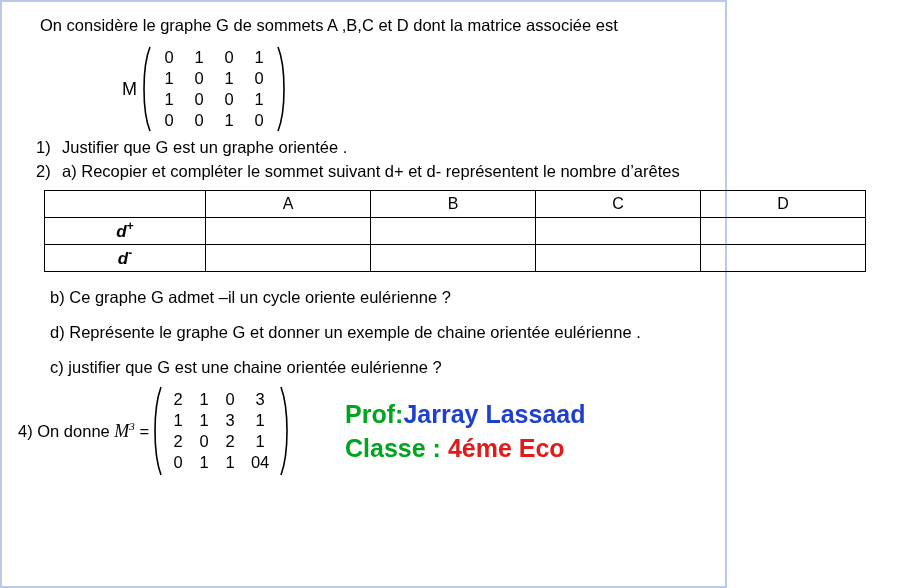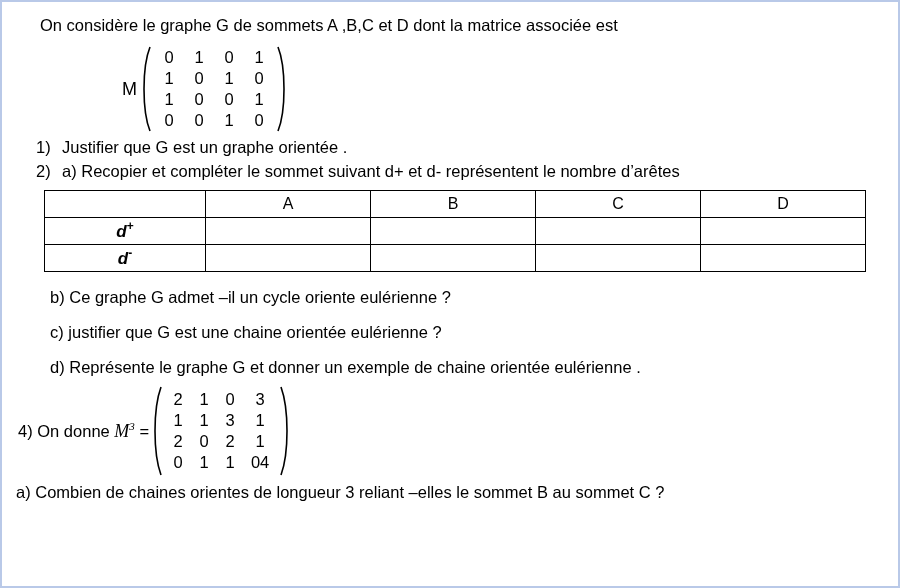--- a/index.html
+++ b/index.html
@@ -9,21 +9,21 @@
   body {
     width: 900px;
     height: 588px;
     background: #ffffff;
     font-family: "Liberation Sans", sans-serif;
     color: #000000;
     overflow: hidden;
   }
   .page {
     position: relative;
-    width: 900px;
+    width: 727px;
     height: 588px;
     box-sizing: border-box;
     border: 2px solid #b9c9e8;
     background: #ffffff;
     padding: 6px 2px 0 10px;
   }
 
   .intro {
     margin: 8px 0 0 28px;
     font-size: 16.5px;
@@ -216,22 +216,22 @@
       <td></td>
       <td></td>
       <td></td>
       <td></td>
     </tr>
   </tbody>
     </table>
 
   <div class="plines">
     <div>b) Ce graphe  G admet –il un cycle oriente  eulérienne ?</div>
+    <div>d) Représente le graphe G et donner un exemple de chaine orientée   eulérienne .</div>
     <div>c) justifier que G est une chaine orientée   eulérienne ?</div>
-    <div>d) Représente le graphe G et donner un exemple de chaine orientée   eulérienne .</div>
   </div>
 
   <div class="m3block">
     <span class="m3lead"><span>4) On donne </span><i><span>M</span><sup>3</sup></i> <span>=</span></span>
     <span class="paren">
       <svg width="14" height="92" viewBox="0 0 14 92">
           <path d="M12 2 C4 24, 4 68, 12 90" stroke="#000" stroke-width="1.6" fill="none"></path>
         </svg>
     </span>
     <div class="matrix-grid cols4b">
@@ -251,19 +251,22 @@
       <span>1</span>
       <span>1</span>
       <span>04</span>
     </div>
     <span class="paren">
       <svg width="14" height="92" viewBox="0 0 14 92">
           <path d="M2 2 C10 24, 10 68, 2 90" stroke="#000" stroke-width="1.6" fill="none"></path>
         </svg>
     </span>
 
+    <div class="annot">
+      <div class="l1"><span class="green">Prof:</span><span class="blue">Jarray Lassaad</span></div>
+      <div class="l2"><span class="green">Classe : </span><span class="red">4éme Eco</span></div>
+    </div>
   </div>
 
   <div class="tail">
-    <div>a) Combien de chaines orientes de longueur 3 reliant –elles le sommet B au sommet C ?</div>
   </div>
 
 </div>
 
 </body></html>

